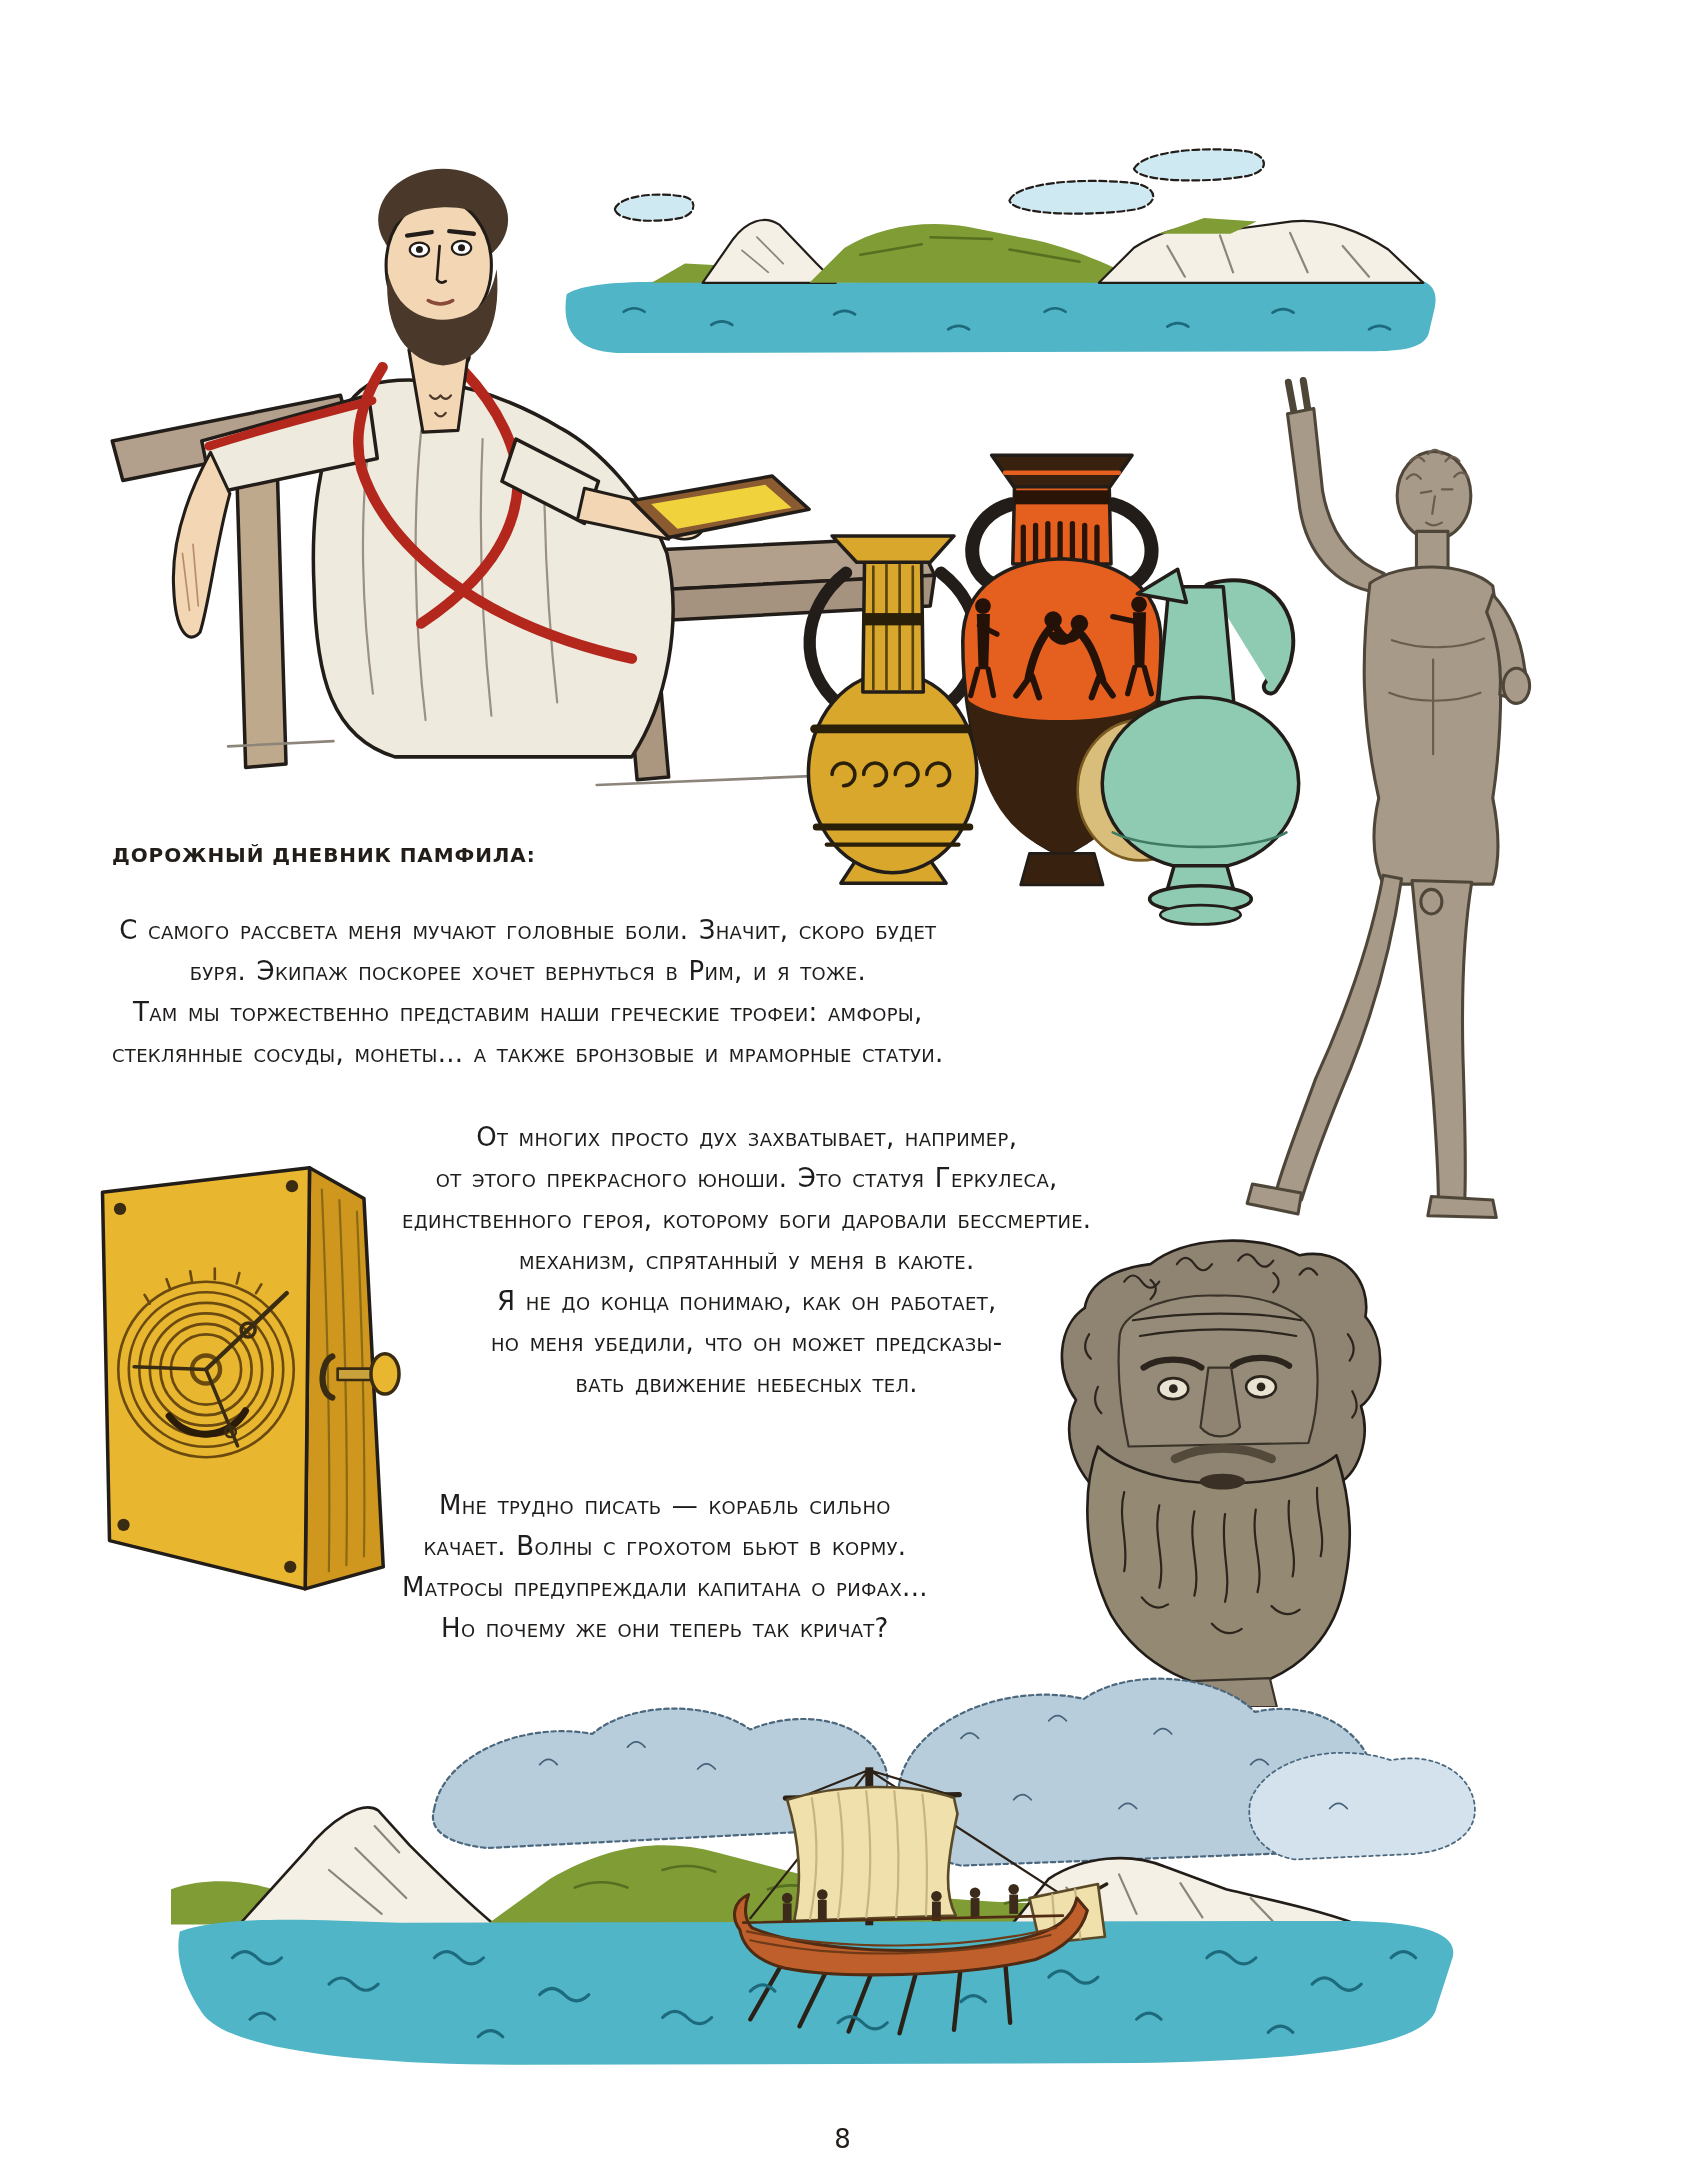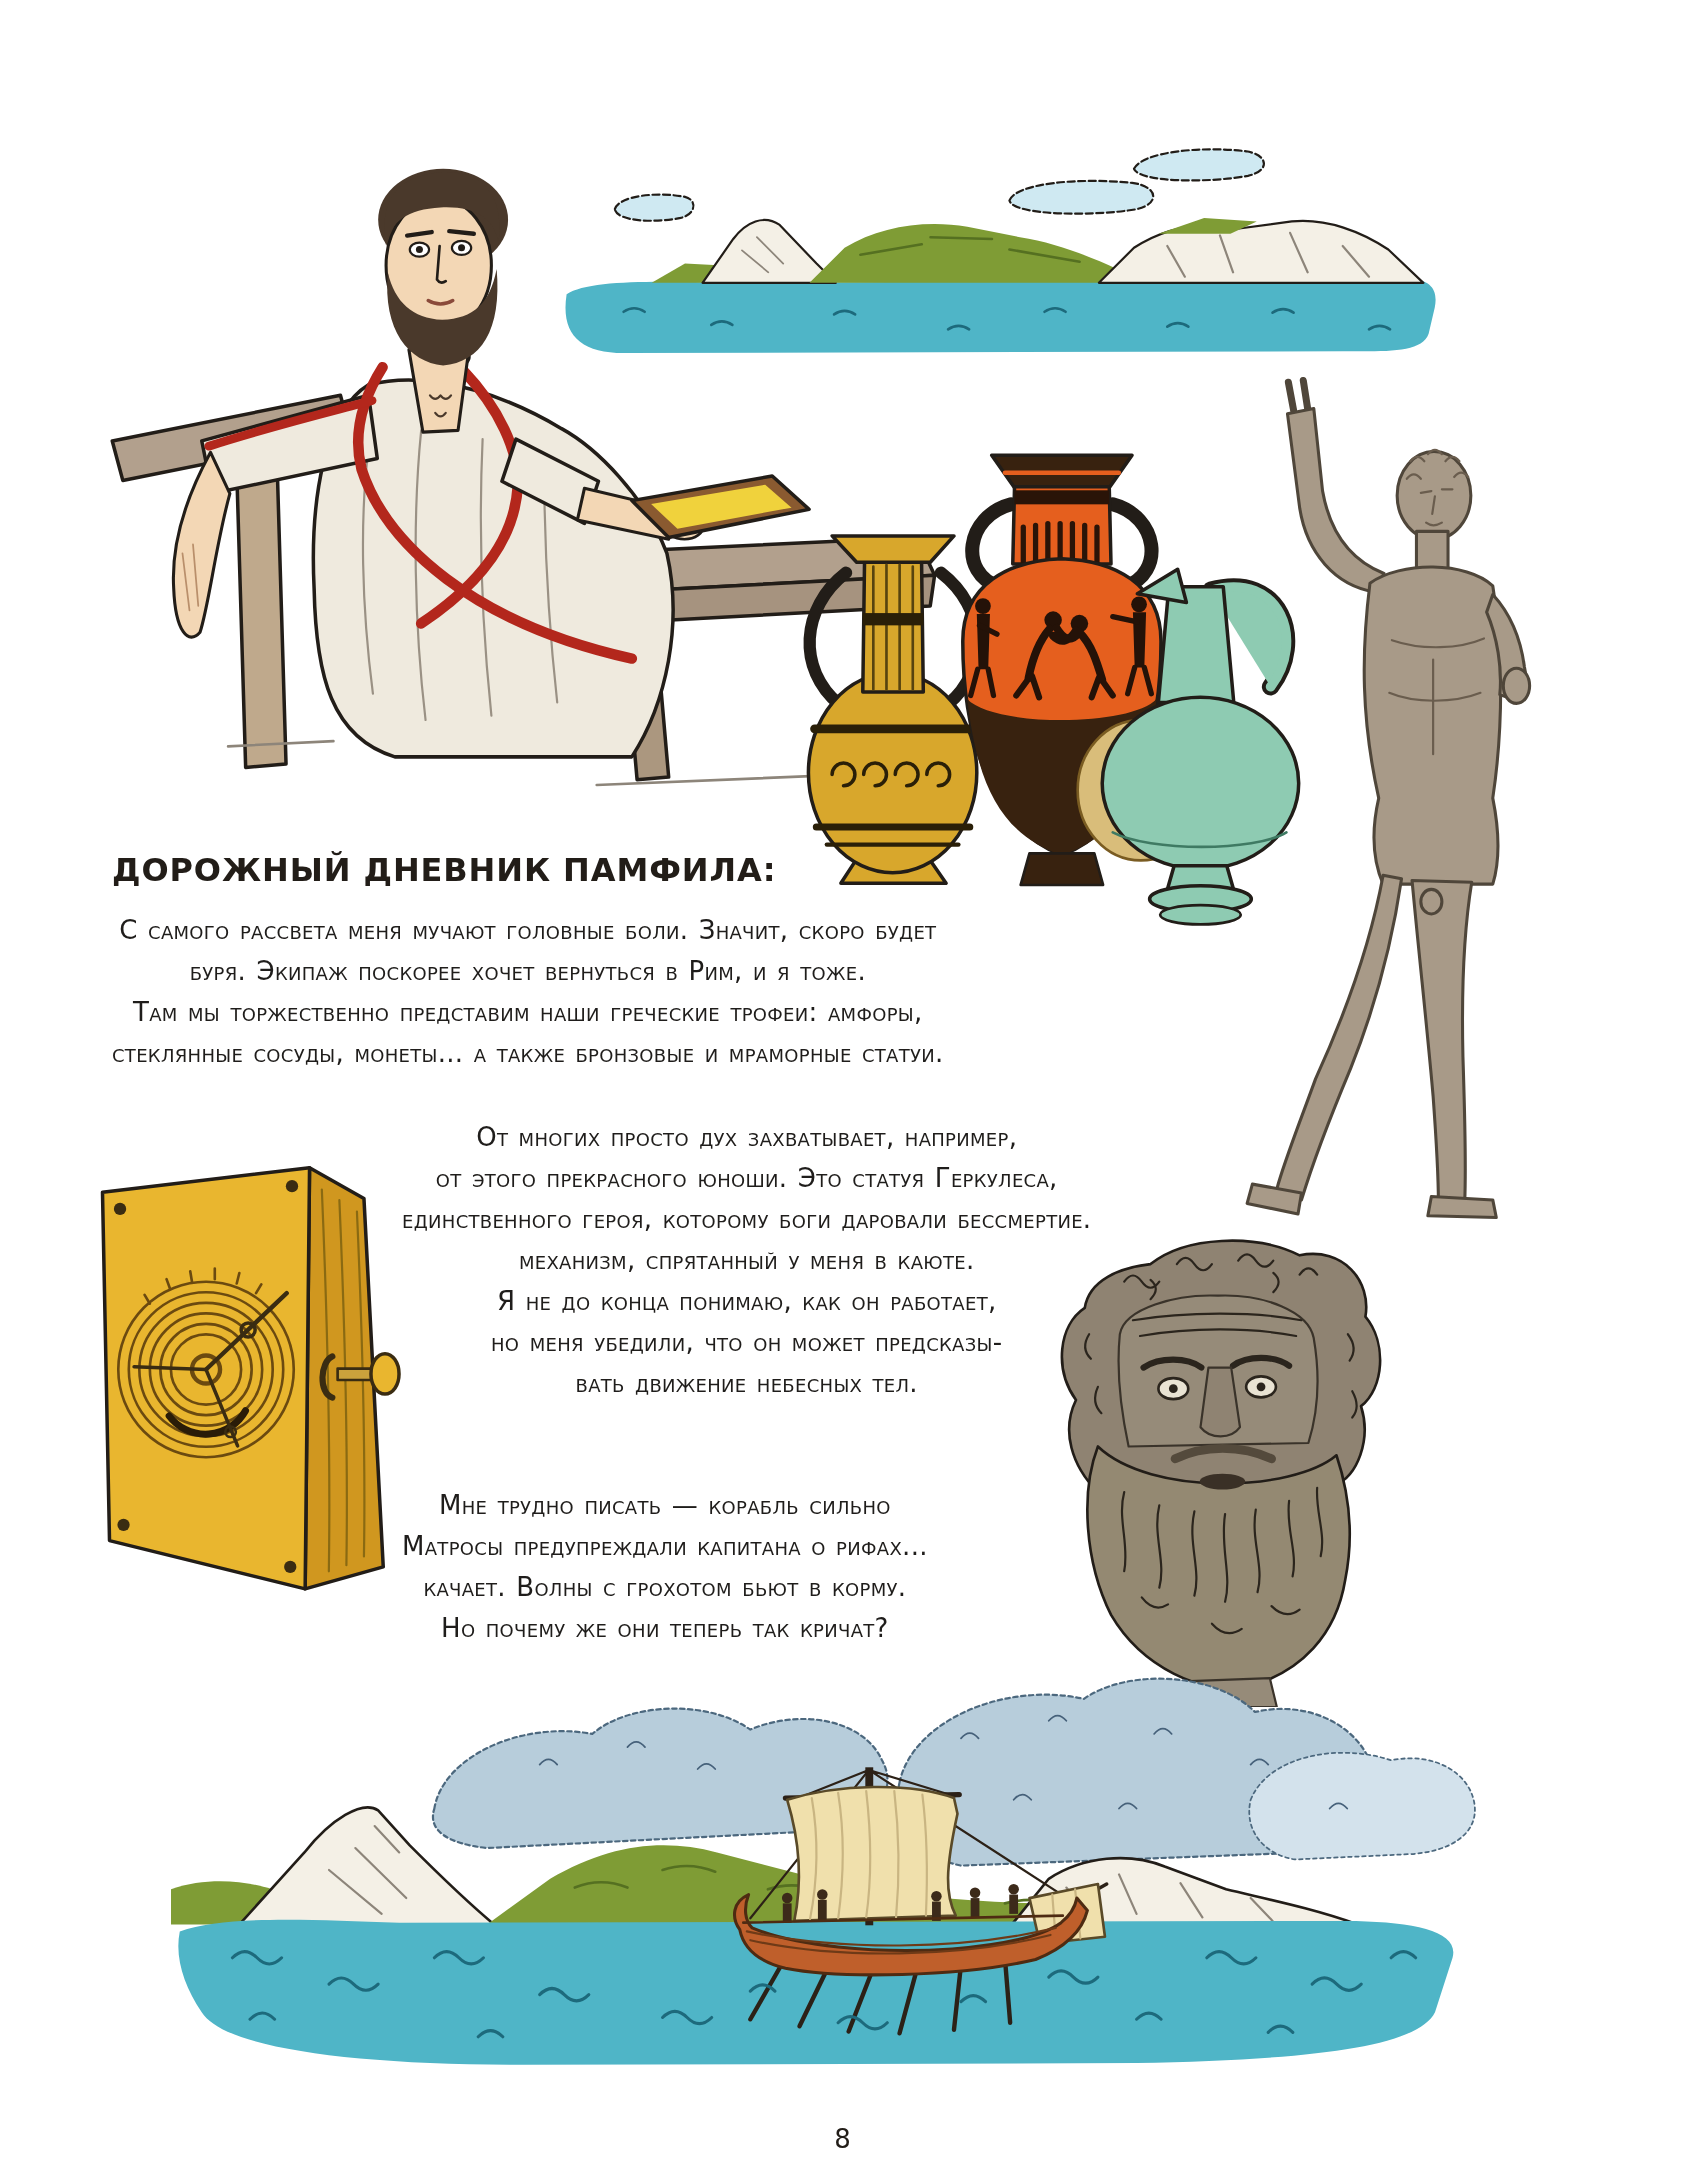--- a/index.html
+++ b/index.html
@@ -9,21 +9,21 @@
     --wood_table:#b2a08d; --tablet_yellow:#f0d23c; --amphora_yellow:#d8a72c;
     --amphora_orange:#e55f1e; --vase_dark:#38220f; --pitcher_teal:#8ecbb2;
     --disc_tan:#d9bd7a; --statue_taupe:#a89a88; --head_gray:#968b79;
     --box_yellow:#e9b62f; --box_side:#d0971f; --hull_orange:#bf5f2b;
     --sail_cream:#f0e0ac; --ink:#221d18; --text:#1f1d1b;
   }
   html,body{margin:0;padding:0;background:#e8e8e8;}
   .page{position:relative;width:1685px;height:2177px;background:#ffffff;margin:0 auto;
         font-family:"DejaVu Sans",sans-serif;color:var(--text);overflow:hidden;}
   .illus{position:absolute;}
-  .heading{position:absolute;left:112px;top:830px;font-size:32px;font-weight:bold;
+  .heading{position:absolute;left:112px;top:830px;font-size:20px;font-weight:bold;
            letter-spacing:0.9px;color:var(--ink);white-space:nowrap;}
   .para{position:absolute;font-size:26px;line-height:41px;font-variant:small-caps;
         letter-spacing:0.3px;word-spacing:1.8px;color:var(--text);}
   .para .line{white-space:nowrap;text-align:center;}
   .p1{left:112px;top:910px;}
   .p2{left:402px;top:1117px;}
   .p3{left:402px;top:1485px;}
   .page-number{position:absolute;left:0;right:0;top:2124px;text-align:center;
                font-size:26px;color:var(--ink);}
   
@@ -401,20 +401,20 @@
     <div class="line">от этого прекрасного юноши. Это статуя Геркулеса,</div>
     <div class="line">единственного героя, которому боги даровали бессмертие.</div>
     <div class="line">механизм, спрятанный у меня в каюте.</div>
     <div class="line">Я не до конца понимаю, как он работает,</div>
     <div class="line">но меня убедили, что он может предсказы-</div>
     <div class="line">вать движение небесных тел.</div>
   </div>
 
   <div class="para p3">
     <div class="line">Мне трудно писать — корабль сильно</div>
+    <div class="line">качает. Волны с грохотом бьют в корму.</div>
     <div class="line">Матросы предупреждали капитана о рифах...</div>
-    <div class="line">качает. Волны с грохотом бьют в корму.</div>
     <div class="line">Но почему же они теперь так кричат?</div>
   </div>
 
   <div class="page-number">8</div>
 </div>
 
 
 </body></html>

